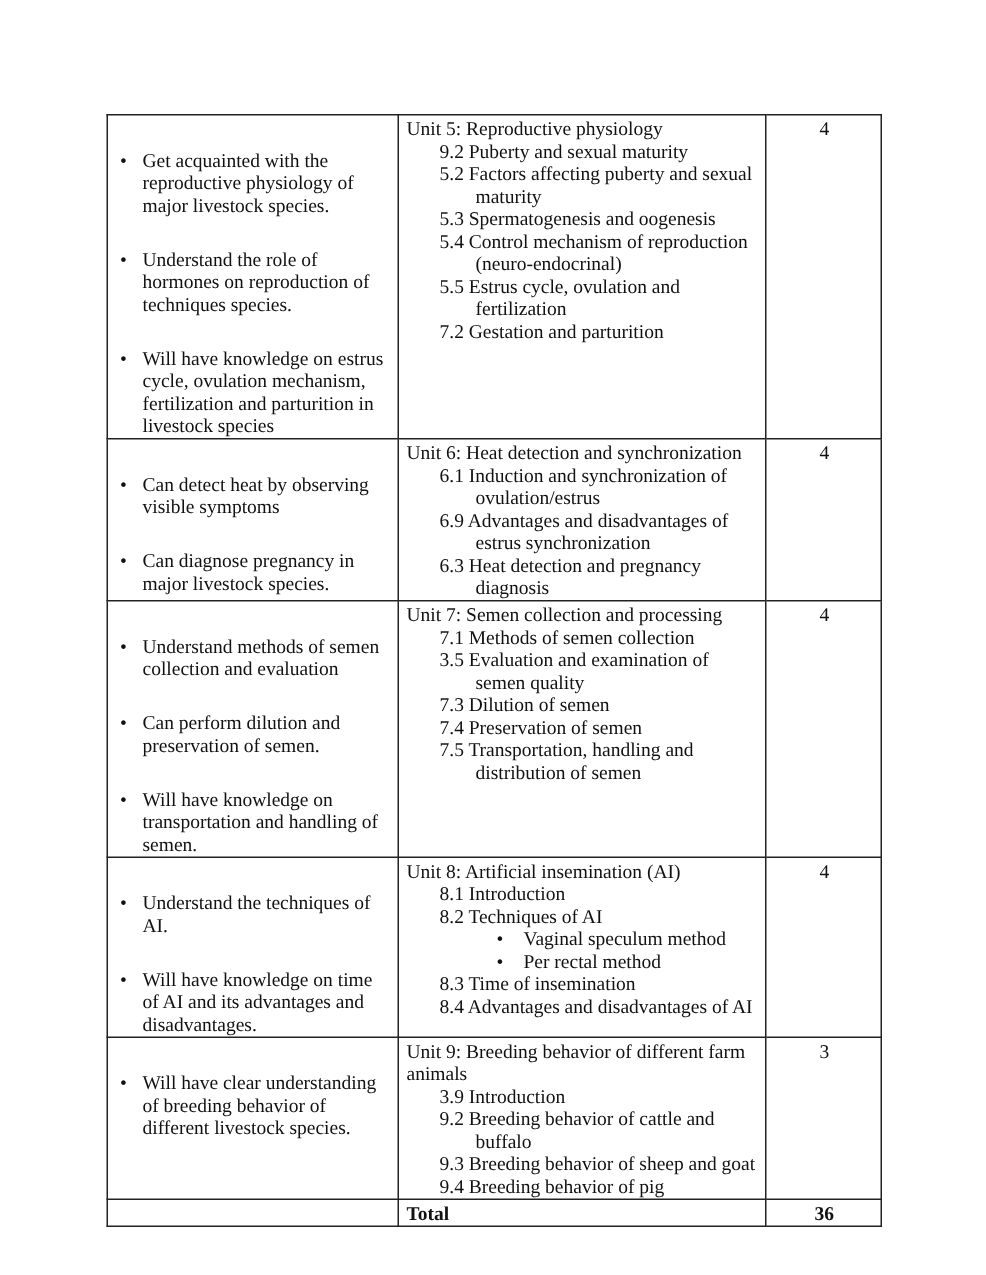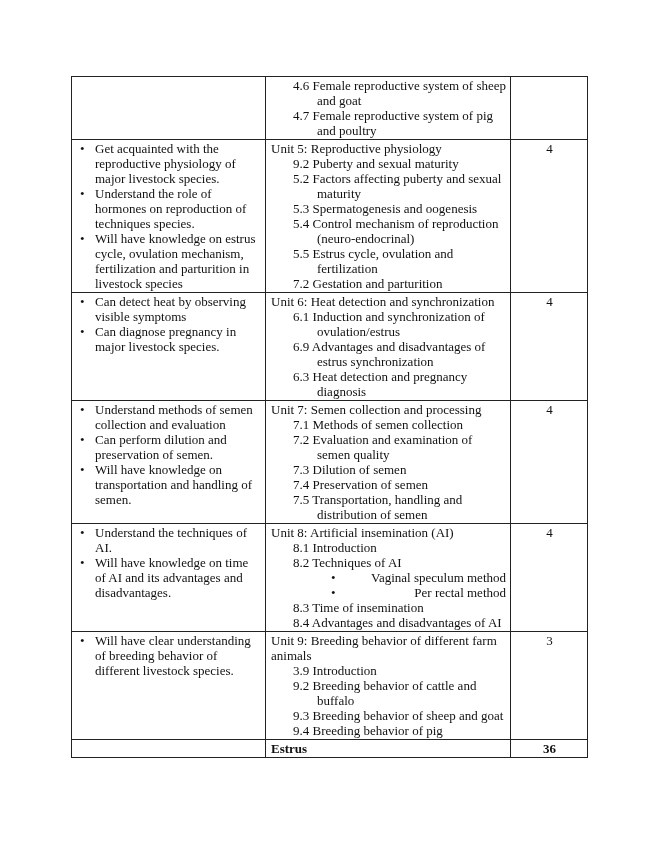--- a/index.html
+++ b/index.html
@@ -5,48 +5,40 @@
   html, body { margin: 0; padding: 0; background: #ffffff; }
   body { width: 657px; height: 850px; position: relative; overflow: hidden;
          font-family: "Liberation Serif", "DejaVu Serif", serif; color: #111; }
   .page { position: absolute; left: 0; top: 0; width: 657px; height: 850px; background: #fff; }
   table.syllabus { position: absolute; left: 71px; top: 76px; width: 516px;
          border-collapse: collapse; table-layout: fixed; font-size: 13px; line-height: 15px; }
   table.syllabus td { border: 1px solid #222; vertical-align: top; padding: 1px 4px 1px 5px; }
   col.c1 { width: 194px; } col.c2 { width: 245px; } col.c3 { width: 77px; }
   td.hours { text-align: center; }
   ul.obj { margin: 0; padding: 0 0 0 18px; list-style: none; }
-  ul.obj li { position: relative; }
+  ul.obj li { position: relative; margin-top: 21px; }
   ul.obj li::before { content: "\2022"; position: absolute; left: -15px; top: 0; font-size: 13px; }
   .unit-title { font-weight: normal; }
   .topic { padding-left: 46px; text-indent: -24px; position: relative; }
-  .subbullet { padding-left: 78px; position: relative; text-align: right; }
+  .subbullet { padding-left: 78px; position: relative; }
   .subbullet::before { content: "\2022"; position: absolute; left: 60px; top: 0; }
   tr.r0 td { height: 59px; }
   tr.total td { font-weight: bold; height: 14px; }
 </style>
 </head>
 <body>
 
 <div class="page">
   <table class="syllabus">
     <colgroup>
         <col class="c1">
         <col class="c2">
         <col class="c3">
       </colgroup>
     <tbody id="syllabus-body">
-        <tr class="r0">
-          <td></td>
-          <td>
-            <div class="topic">4.6 Female reproductive system of sheep and goat</div>
-            <div class="topic">4.7 Female reproductive system of pig and poultry</div>
-          </td>
-          <td class="hours"></td>
-        </tr>
         <tr class="r1">
           <td>
             <ul class="obj">
               <li>Get acquainted with the reproductive physiology of major livestock species.</li>
               <li>Understand the role of hormones on reproduction of techniques species.</li>
               <li>Will have knowledge on estrus cycle, ovulation mechanism, fertilization and parturition in livestock species</li>
             </ul>
           </td>
           <td>
             <div class="unit-title">Unit 5: Reproductive physiology</div>
@@ -78,21 +70,21 @@
           <td>
             <ul class="obj">
               <li>Understand methods of semen collection and evaluation</li>
               <li>Can perform dilution and preservation of semen.</li>
               <li>Will have knowledge on transportation and handling of semen.</li>
             </ul>
           </td>
           <td>
             <div class="unit-title">Unit 7: Semen collection and processing</div>
             <div class="topic">7.1 Methods of semen collection</div>
-            <div class="topic">7.2 Evaluation and examination of semen quality</div>
+            <div class="topic">3.5 Evaluation and examination of semen quality</div>
             <div class="topic">7.3 Dilution of semen</div>
             <div class="topic">7.4 Preservation of semen</div>
             <div class="topic">7.5 Transportation, handling and distribution of semen</div>
           </td>
           <td class="hours">4</td>
         </tr>
         <tr class="r4">
           <td>
             <ul class="obj">
               <li>Understand the techniques of AI.</li>
@@ -122,18 +114,18 @@
             <div class="topic">9.2 Breeding behavior of cattle and buffalo</div>
             <div class="topic">9.3 Breeding behavior of sheep and goat</div>
             <div class="topic">9.4 Breeding behavior of pig</div>
           </td>
           <td class="hours">3</td>
         </tr>
       </tbody>
     <tfoot>
       <tr class="total">
         <td></td>
-        <td>Estrus</td>
+        <td>Total</td>
         <td class="hours">36</td>
       </tr>
     </tfoot>
   </table>
 </div>
 
 </body></html>

